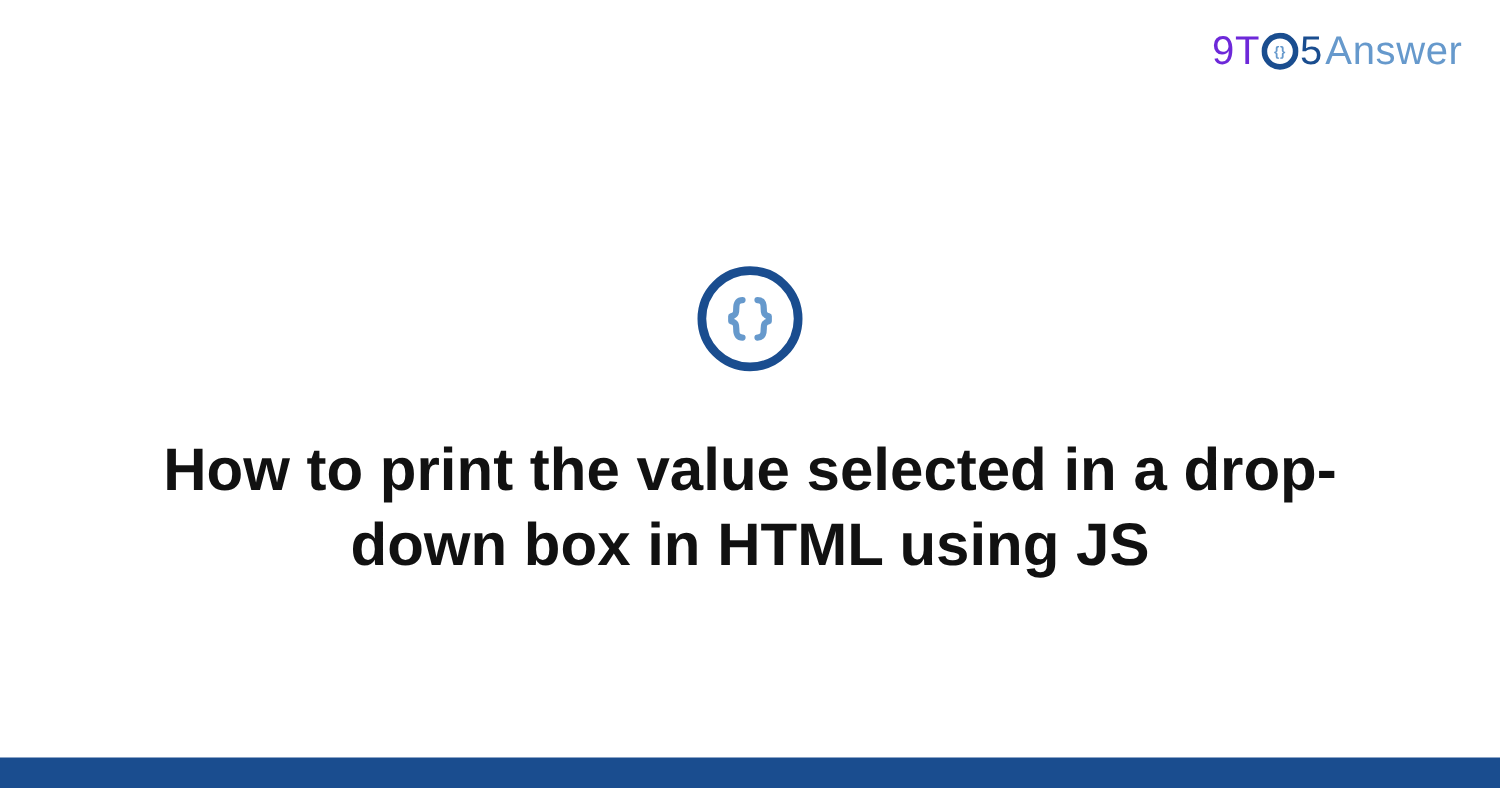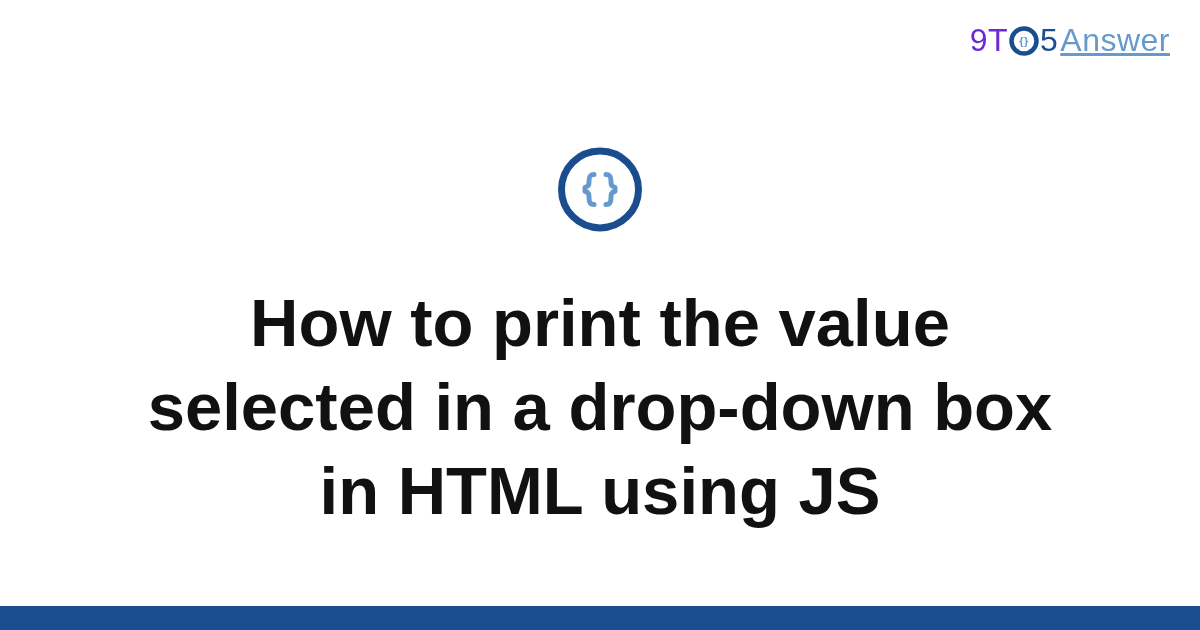--- a/index.html
+++ b/index.html
@@ -27,21 +27,21 @@
     }
     .logo-9t { color: #6d28d9; }
     .logo-zero {
       display: inline-flex;
       align-items: center;
       justify-content: center;
       margin: 0 1px;
     }
     .logo-zero svg { display: block; }
     .logo-5 { color: #1a4d8f; }
-    .logo-answer { color: #6699cc; margin-left: 2px; text-decoration: underline; }
+    .logo-answer { color: #6699cc; margin-left: 2px; }
     .center-block {
       position: absolute;
       left: 50%;
       top: 54%;
       transform: translate(-50%, -50%);
       width: 100%;
       text-align: center;
       padding: 0 60px;
     }
     .icon-ring {
@@ -49,21 +49,21 @@
       height: 84px;
       border: 7px solid #1a4d8f;
       border-radius: 50%;
       display: flex;
       align-items: center;
       justify-content: center;
       margin: 0 auto 50px auto;
     }
     .icon-ring svg { display: block; }
     .title {
-      font-size: 67px;
+      font-size: 48px;
       font-weight: 700;
       color: #111;
       line-height: 1.25;
       max-width: 980px;
       margin: 0 auto;
     }
     .footer-bar {
       position: absolute;
       bottom: 0;
       left: 0;

